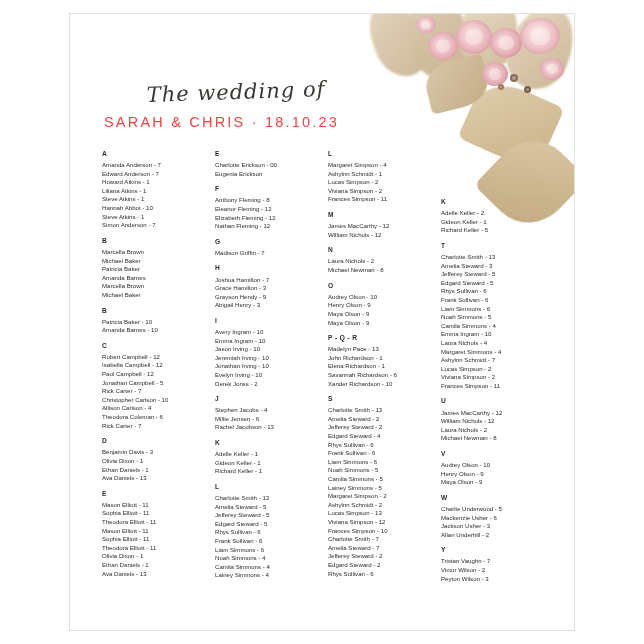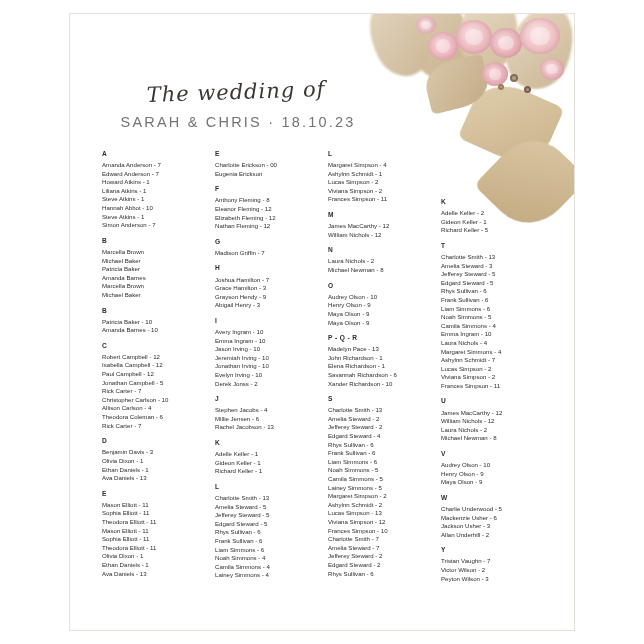--- a/index.html
+++ b/index.html
@@ -51,25 +51,25 @@
     font-family:"DejaVu Serif", serif;
     font-style:italic;
     font-size:21px;
     color:#3a3632;
     letter-spacing:1px;
     transform:rotate(-2deg);
     text-align:center;
   }
   .names{
     position:absolute;left:34px;top:100px;width:268px;
-    text-align:center;
+    text-align:left;
     font-family:"Liberation Sans", sans-serif;
     font-size:14.5px;
     letter-spacing:2.2px;
-    color:#737373;
+    color:#ef4444;
   }
   
   .cols{
     position:absolute;left:32px;top:136px;width:452px;height:470px;
     display:flex;
     gap:0px;
   }
   .col{
     width:113px;
     font-size:6.1px;

